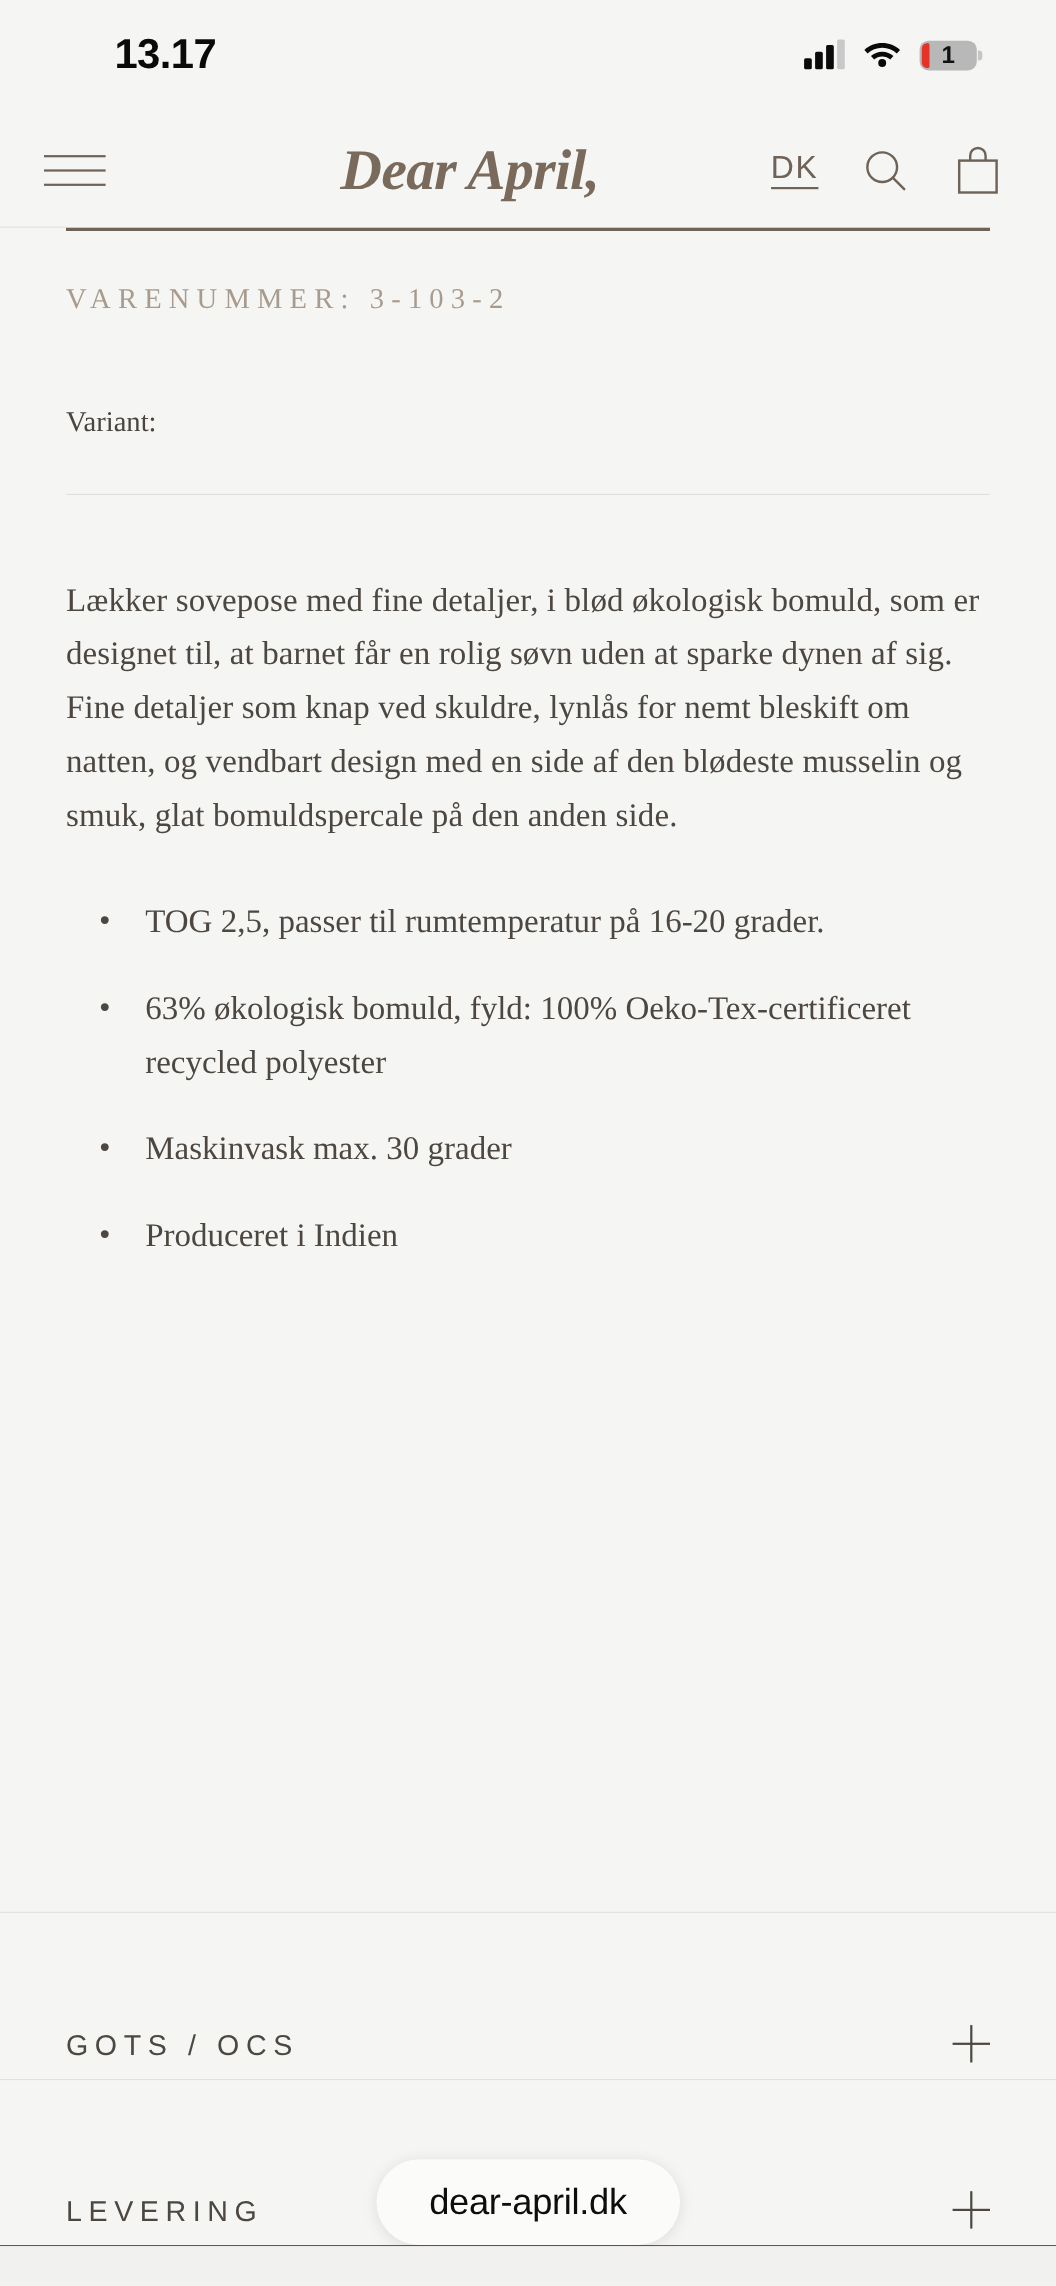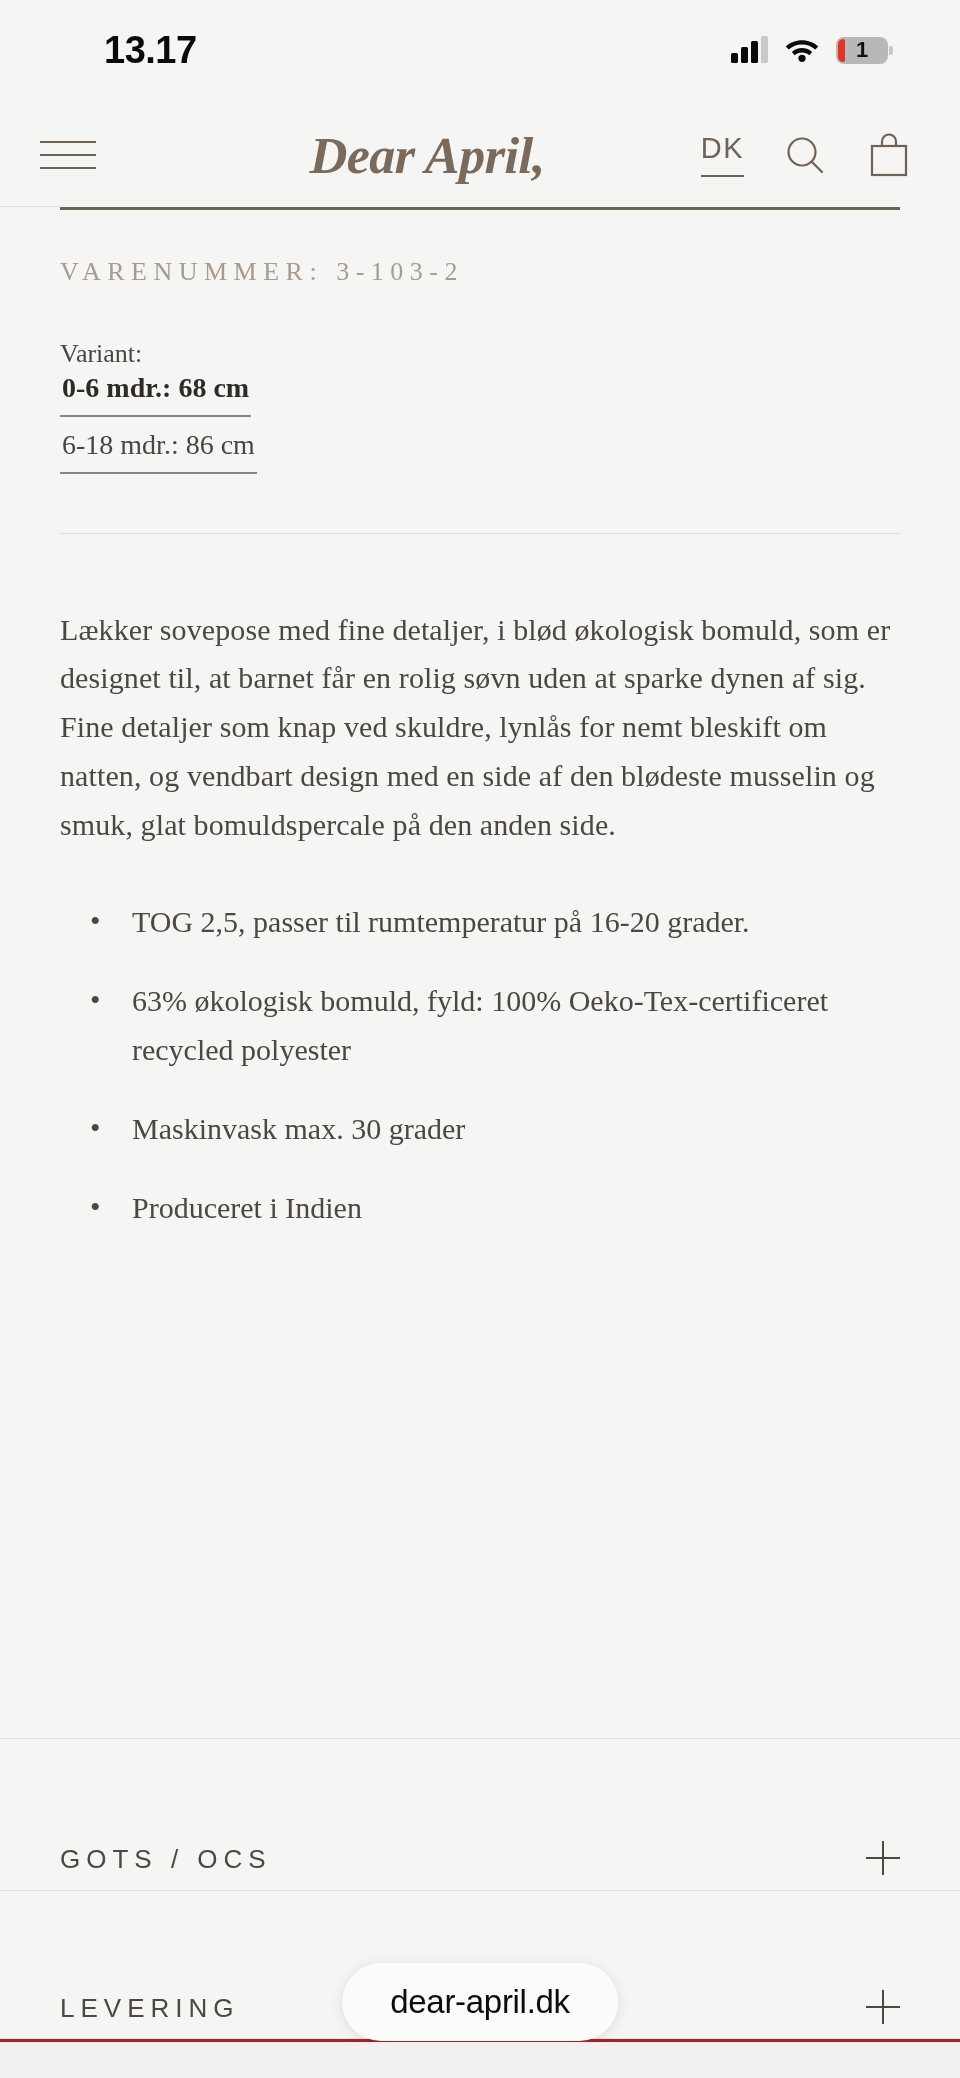--- a/index.html
+++ b/index.html
@@ -133,21 +133,21 @@
   .header-actions {
     display: flex;
     align-items: center;
     gap: 38px;
   }
   .lang {
     font-size: 29px;
     color: #6f6257;
     letter-spacing: 1.5px;
     border-bottom: 2px solid #6f6257;
-    padding-bottom: 12px;
+    padding-bottom: 2px;
     line-height: 1;
     cursor: pointer;
   }
   .icon-btn {
     display: flex;
     align-items: center;
     justify-content: center;
     width: 46px;
     height: 46px;
     cursor: pointer;
@@ -181,24 +181,23 @@
   }
   .sku {
     margin-top: 50px;
     font-size: 26px;
     letter-spacing: 6.5px;
     color: #a89b8e;
     text-transform: uppercase;
   }
 
   .variant-row {
-    margin-top: 48px;
+    margin-top: 78px;
     display: flex;
     align-items: flex-start;
-    flex-direction: column;
   }
   .variant-label {
     font-size: 26px;
     color: #4a4540;
     width: 127px;
     padding-top: 4px;
     flex: none;
   }
   .variant-options { display: flex; flex-direction: column; }
   .variant-opt {
@@ -258,21 +257,21 @@
   .acc-row {
     position: relative;
     height: 152px;
     display: flex;
     align-items: flex-end;
     justify-content: space-between;
     padding: 15px 60px;
     border-top: 1px solid #e3e1dd;
     cursor: pointer;
   }
-  .acc-row:last-child { border-bottom: 3px solid #b91c1c; }
+  .acc-row:last-child { border-bottom: 1px solid #b91c1c; }
   .acc-title {
     font-size: 26px;
     letter-spacing: 6px;
     color: #4c4740;
     text-transform: uppercase;
   }
   .acc-plus {
     position: relative;
     width: 34px;
     height: 34px;
@@ -364,24 +363,20 @@
 
   <div class="top-rule-faint"></div>
   <div class="top-rule"></div>
 
   <div class="content">
 
     <div class="sku">VARENUMMER: 3-103-2</div>
 
     <div class="variant-row">
       <div class="variant-label">Variant:</div>
-      <div class="variant-options">
-        <div class="variant-opt selected">0-6 mdr.: 68 cm</div>
-        <div class="variant-opt">6-18 mdr.: 86 cm</div>
-      </div>
     </div>
 
     <div class="divider"></div>
 
     <p class="desc">Lækker sovepose med fine detaljer, i blød økologisk bomuld, som er designet til, at barnet får en rolig søvn uden at sparke dynen af sig. Fine detaljer som knap ved skuldre, lynlås for nemt bleskift om natten, og vendbart design med en side af den blødeste musselin og smuk, glat bomuldspercale på den anden side.</p>
 
     <ul class="feature-list">
       <li>TOG 2,5, passer til rumtemperatur på 16-20 grader.</li>
       <li>63% økologisk bomuld, fyld: 100% Oeko-Tex-certificeret recycled polyester</li>
       <li>Maskinvask max. 30 grader</li>

